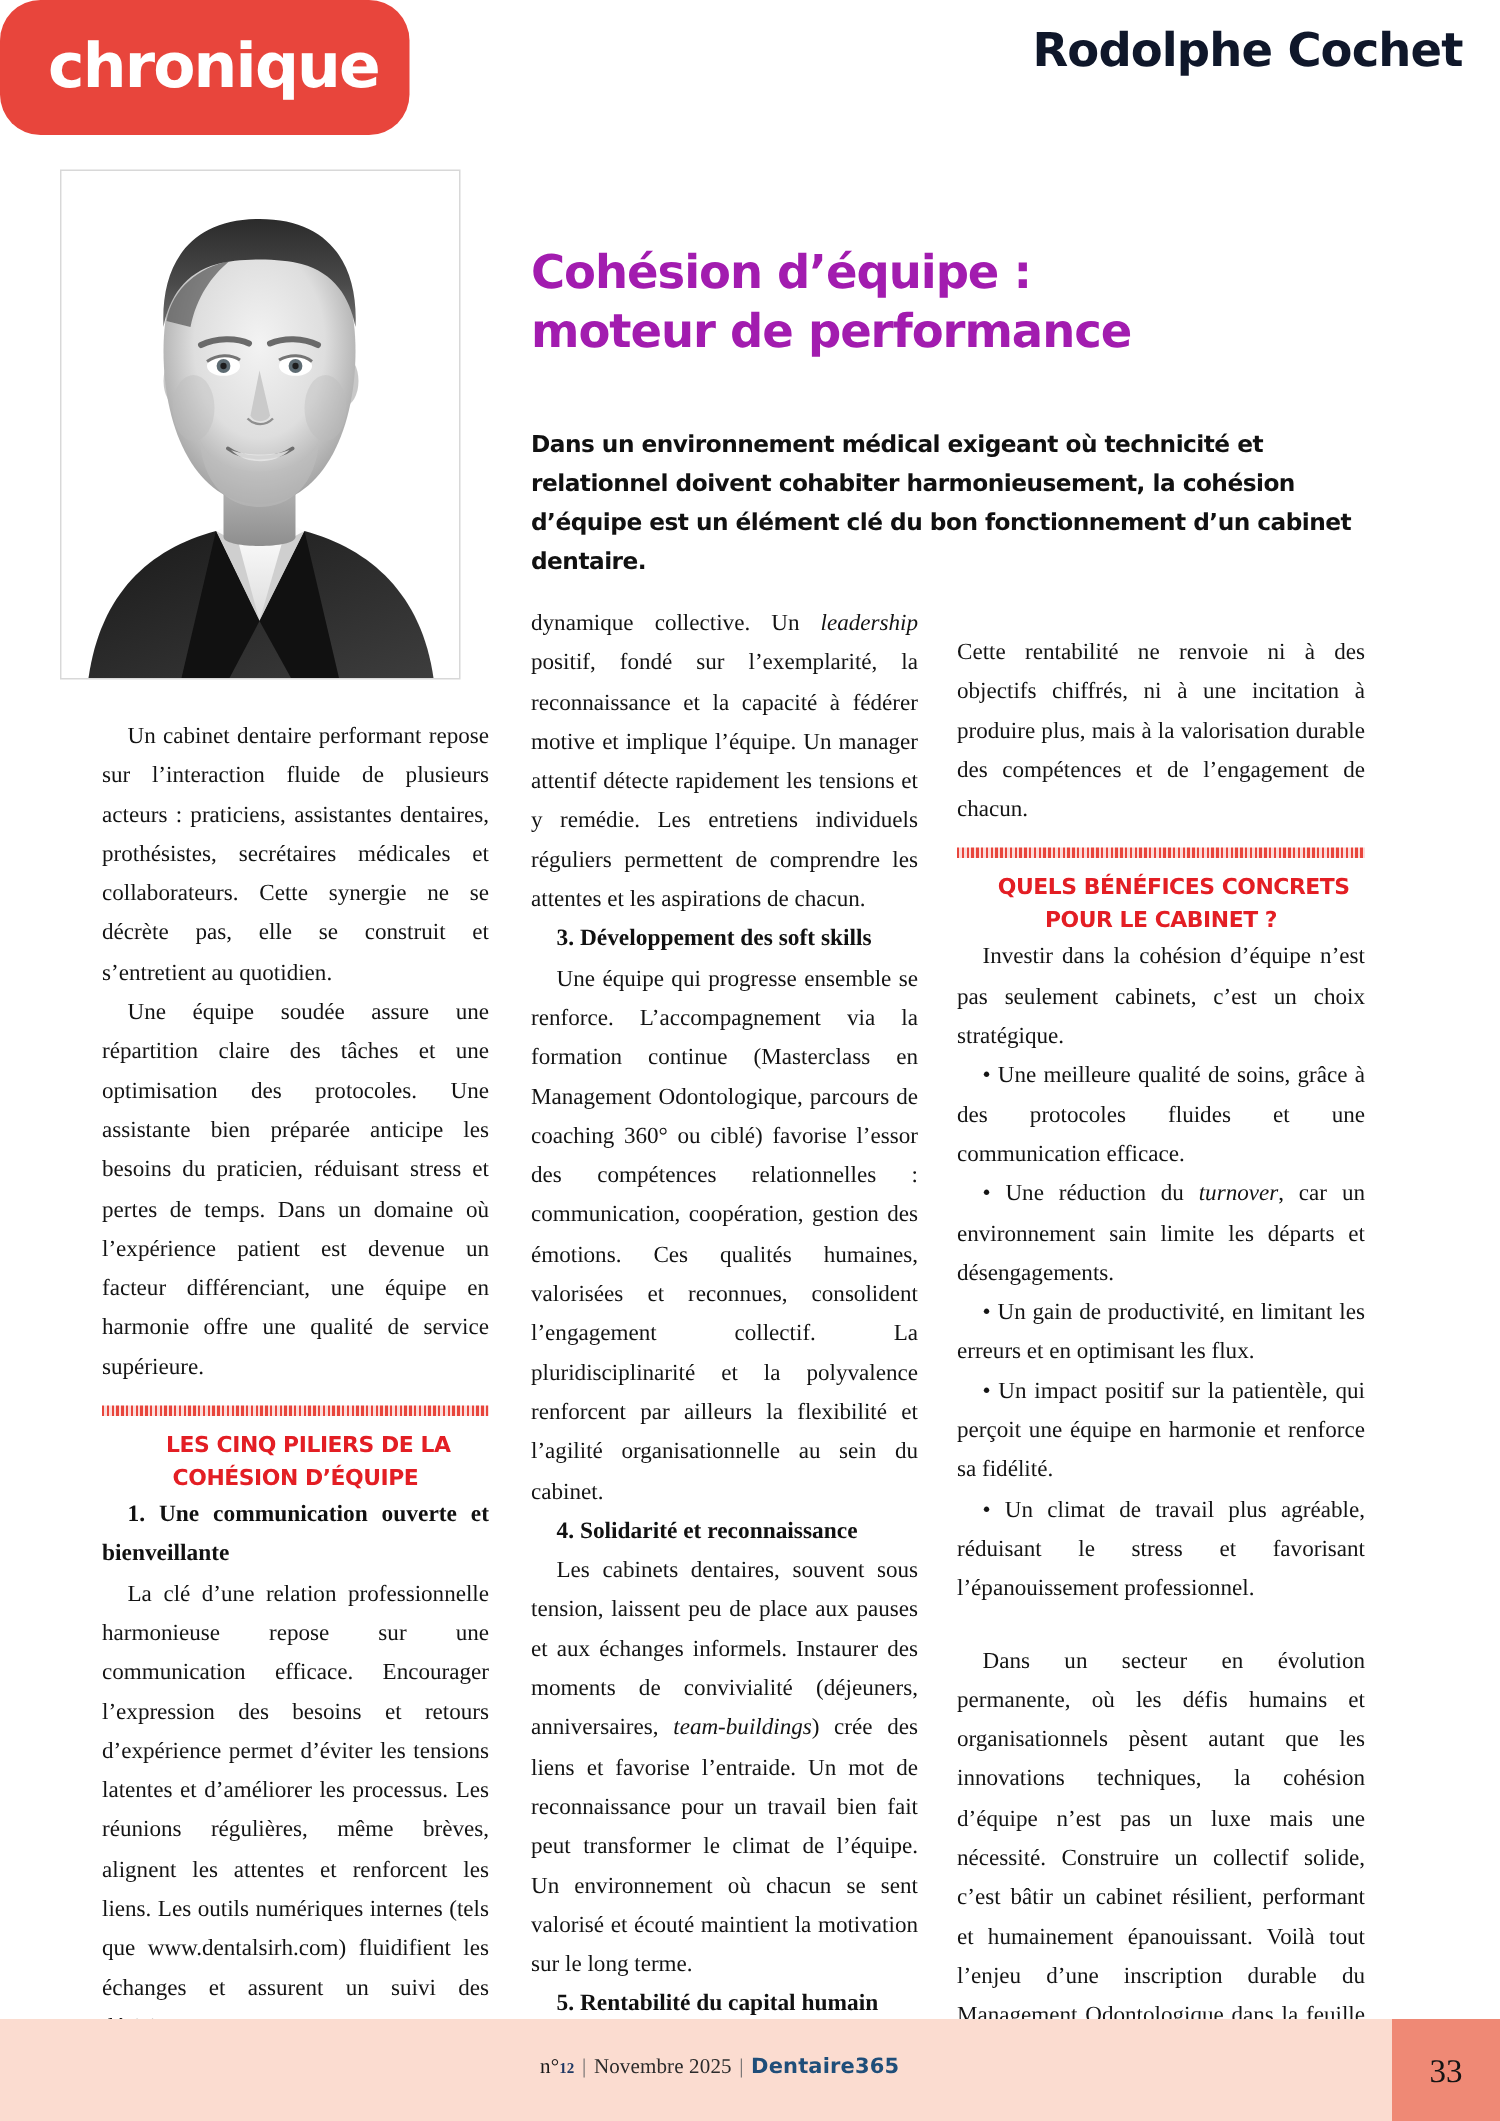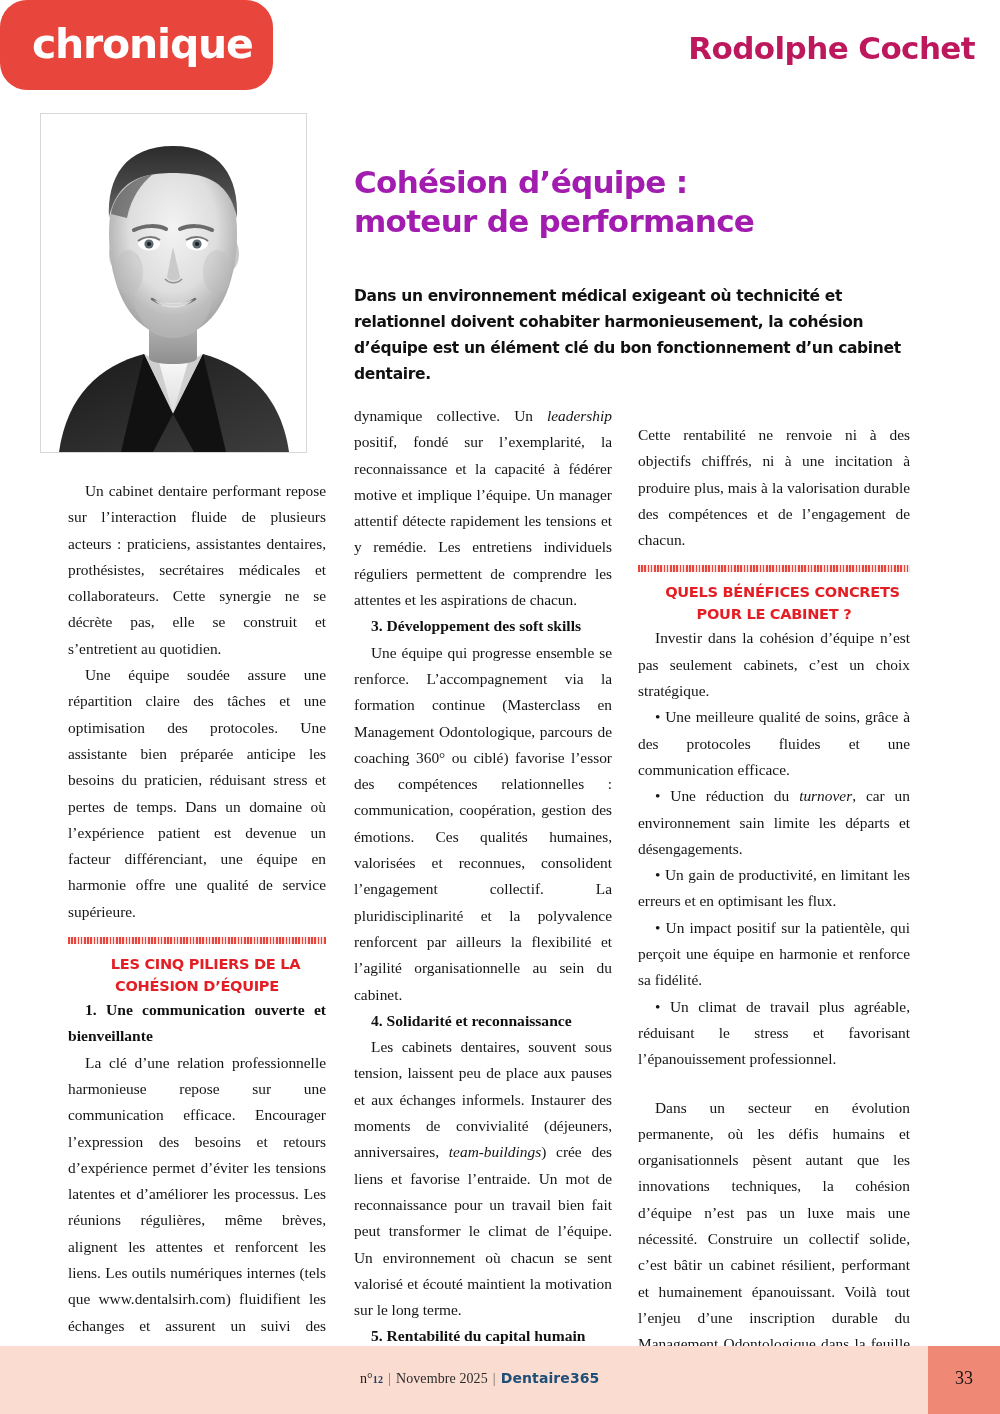--- a/index.html
+++ b/index.html
@@ -34,26 +34,26 @@
     left: 32px; top: 18px;
     font-family: "DejaVu Sans", sans-serif;
     font-weight: 700;
     font-size: 41px;
     letter-spacing: -1.2px;
     color: #ffffff;
     line-height: 52px;
   }
   .author-name {
     position: absolute;
-    right: 25px; top: 30px;
+    right: 25px; top: 16px;
     font-family: "DejaVu Sans", sans-serif;
     font-weight: 700;
     font-size: 31px;
     letter-spacing: -0.6px;
-    color: #be185d;
+    color: #0f172a;
     white-space: nowrap;
   }
 
   
   .portrait-frame {
     position: absolute;
     left: 40px; top: 113px;
     width: 265px; height: 338px;
     border: 1px solid #d8d8d8;
     background: #ffffff;
@@ -164,21 +164,21 @@
     position: absolute;
     right: 0; bottom: 0;
     width: 72px; height: 68px;
     background: #EF8975;
   }
   .page-num {
     position: absolute;
     left: 0; top: 22px;
     width: 72px;
     text-align: center;
-    font-size: 18px;
+    font-size: 22px;
     color: #141414;
   }
 </style>
 </head>
 <body>
 
 <div class="masthead">
   <div class="chronique-block">
     <div class="chronique-word">chronique</div>
   </div>

